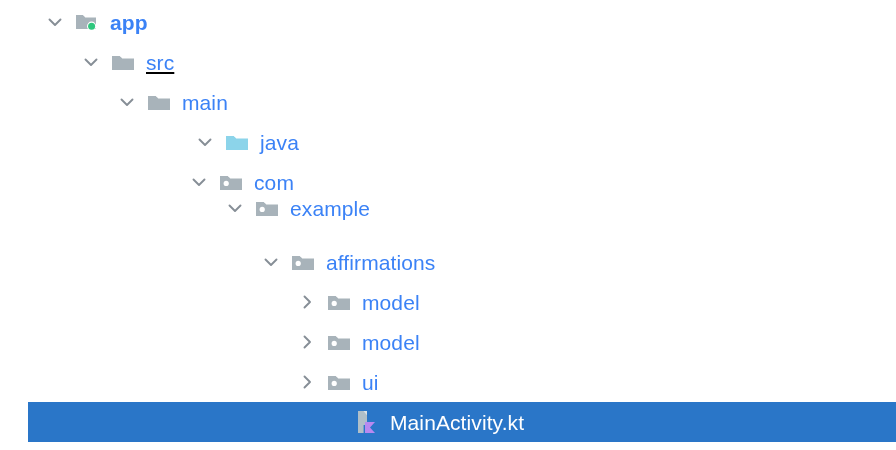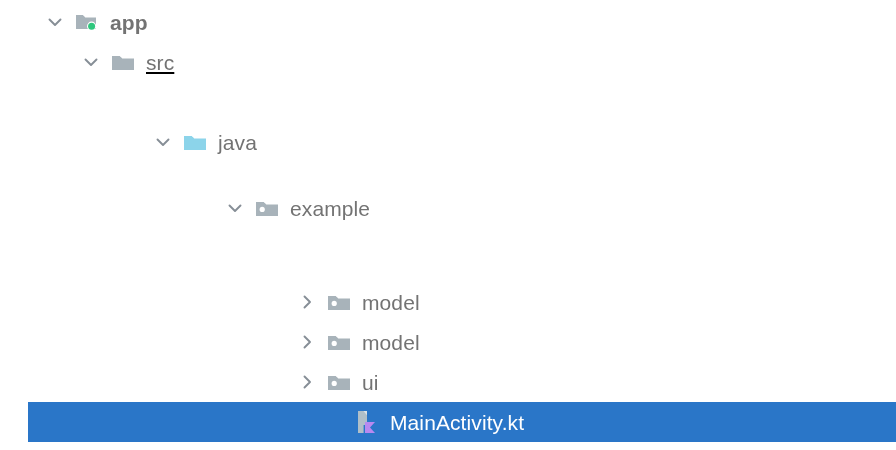--- a/index.html
+++ b/index.html
@@ -61,21 +61,21 @@
     height: 26px;
     display: flex;
     align-items: center;
     justify-content: center;
     margin-right: 10px;
   }
   .icon svg { display: block; }
 
   .label {
     font-size: 21px;
-    color: #737373;
+    color: #3b82f6;
     line-height: 1;
     white-space: nowrap;
     letter-spacing: 0.1px;
   }
 
   .label.bold { font-weight: bold; }
   .row.selected .label { color: #ffffff; }
 </style>
 </head>
 <body>
@@ -106,50 +106,97 @@
         </svg>
       </div>
       <div class="icon">
         <svg width="26" height="26" viewBox="0 0 26 26" aria-hidden="true">
           <path d="M2 7 L2 21 L24 21 L24 9.5 L12.2 9.5 L9.4 7 Z" fill="#a8b3ba"></path>
           <path d="M2 7 L9.4 7 L12.2 9.5 L2 9.5 Z" fill="#a8b3ba"></path>
         </svg>
       </div>
       <div class="label">src</div>
     </div>
-    <div class="row" style="top: 122px;">
+    <div class="row" style="top: 82px;">
+      <div class="indent" style="width: 116px;"></div>
+      <div class="chevron">
+        <svg width="20" height="20" viewBox="0 0 20 20" aria-hidden="true">
+          <path d="M4.5 7.5 L10 13 L15.5 7.5" fill="none" stroke="#868e96" stroke-width="1.9" stroke-linecap="round" stroke-linejoin="round"></path>
+        </svg>
+      </div>
+      <div class="icon">
+        <svg width="26" height="26" viewBox="0 0 26 26" aria-hidden="true">
+          <path d="M2 7 L2 21 L24 21 L24 9.5 L12.2 9.5 L9.4 7 Z" fill="#a8b3ba"></path>
+          <path d="M2 7 L9.4 7 L12.2 9.5 L2 9.5 Z" fill="#a8b3ba"></path>
+        </svg>
+      </div>
+      <div class="label">main</div>
+    </div>
+    <div class="row" style="top: 122px; padding-left: 42px;">
       <div class="indent" style="width: 152px;"></div>
       <div class="chevron">
         <svg width="20" height="20" viewBox="0 0 20 20" aria-hidden="true">
           <path d="M4.5 7.5 L10 13 L15.5 7.5" fill="none" stroke="#868e96" stroke-width="1.9" stroke-linecap="round" stroke-linejoin="round"></path>
         </svg>
       </div>
       <div class="icon">
         <svg width="26" height="26" viewBox="0 0 26 26" aria-hidden="true">
           <path d="M2 7 L2 21 L24 21 L24 9.5 L12.2 9.5 L9.4 7 Z" fill="#8cd4ea"></path>
           <path d="M2 7 L9.4 7 L12.2 9.5 L2 9.5 Z" fill="#8cd4ea"></path>
         </svg>
       </div>
       <div class="label">java</div>
     </div>
+    <div class="row" style="top: 162px;">
+      <div class="indent" style="width: 188px;"></div>
+      <div class="chevron">
+        <svg width="20" height="20" viewBox="0 0 20 20" aria-hidden="true">
+          <path d="M4.5 7.5 L10 13 L15.5 7.5" fill="none" stroke="#868e96" stroke-width="1.9" stroke-linecap="round" stroke-linejoin="round"></path>
+        </svg>
+      </div>
+      <div class="icon">
+        <svg width="26" height="26" viewBox="0 0 26 26" aria-hidden="true">
+          <path d="M2 7 L2 21 L24 21 L24 9.5 L12.2 9.5 L9.4 7 Z" fill="#a8b3ba"></path>
+          <path d="M2 7 L9.4 7 L12.2 9.5 L2 9.5 Z" fill="#a8b3ba"></path>
+          <circle cx="8.2" cy="14.4" r="2.6" fill="#ffffff"></circle>
+        </svg>
+      </div>
+      <div class="label">com</div>
+    </div>
     <div class="row" style="top: 188px;">
       <div class="indent" style="width: 224px;"></div>
       <div class="chevron">
         <svg width="20" height="20" viewBox="0 0 20 20" aria-hidden="true">
           <path d="M4.5 7.5 L10 13 L15.5 7.5" fill="none" stroke="#868e96" stroke-width="1.9" stroke-linecap="round" stroke-linejoin="round"></path>
         </svg>
       </div>
       <div class="icon">
         <svg width="26" height="26" viewBox="0 0 26 26" aria-hidden="true">
           <path d="M2 7 L2 21 L24 21 L24 9.5 L12.2 9.5 L9.4 7 Z" fill="#a8b3ba"></path>
           <path d="M2 7 L9.4 7 L12.2 9.5 L2 9.5 Z" fill="#a8b3ba"></path>
           <circle cx="8.2" cy="14.4" r="2.6" fill="#ffffff"></circle>
         </svg>
       </div>
       <div class="label">example</div>
+    </div>
+    <div class="row" style="top: 242px;">
+      <div class="indent" style="width: 260px;"></div>
+      <div class="chevron">
+        <svg width="20" height="20" viewBox="0 0 20 20" aria-hidden="true">
+          <path d="M4.5 7.5 L10 13 L15.5 7.5" fill="none" stroke="#868e96" stroke-width="1.9" stroke-linecap="round" stroke-linejoin="round"></path>
+        </svg>
+      </div>
+      <div class="icon">
+        <svg width="26" height="26" viewBox="0 0 26 26" aria-hidden="true">
+          <path d="M2 7 L2 21 L24 21 L24 9.5 L12.2 9.5 L9.4 7 Z" fill="#a8b3ba"></path>
+          <path d="M2 7 L9.4 7 L12.2 9.5 L2 9.5 Z" fill="#a8b3ba"></path>
+          <circle cx="8.2" cy="14.4" r="2.6" fill="#ffffff"></circle>
+        </svg>
+      </div>
+      <div class="label">affirmations</div>
     </div>
     <div class="row" style="top: 282px;">
       <div class="indent" style="width: 296px;"></div>
       <div class="chevron">
         <svg width="20" height="20" viewBox="0 0 20 20" aria-hidden="true">
           <path d="M7.5 4.5 L13 10 L7.5 15.5" fill="none" stroke="#868e96" stroke-width="1.9" stroke-linecap="round" stroke-linejoin="round"></path>
         </svg>
       </div>
       <div class="icon">
         <svg width="26" height="26" viewBox="0 0 26 26" aria-hidden="true">

